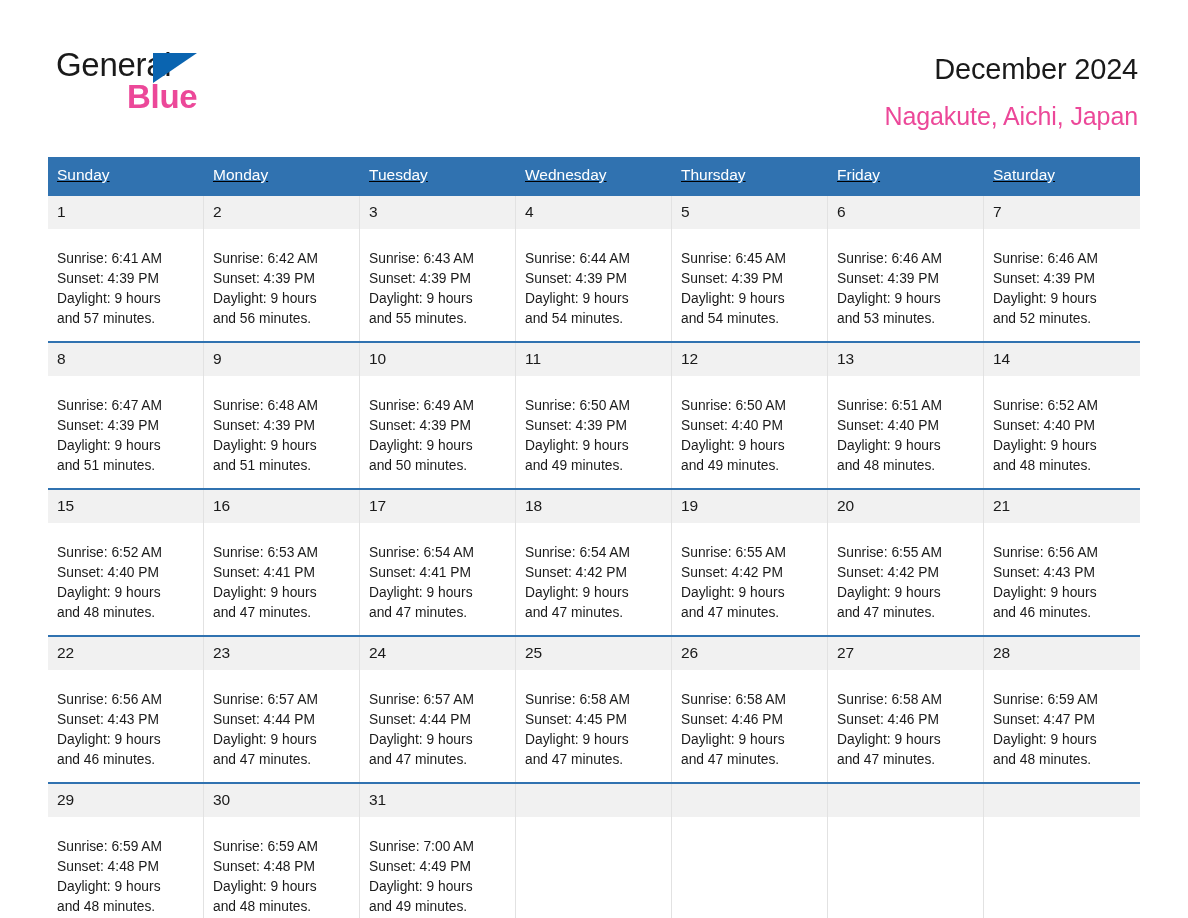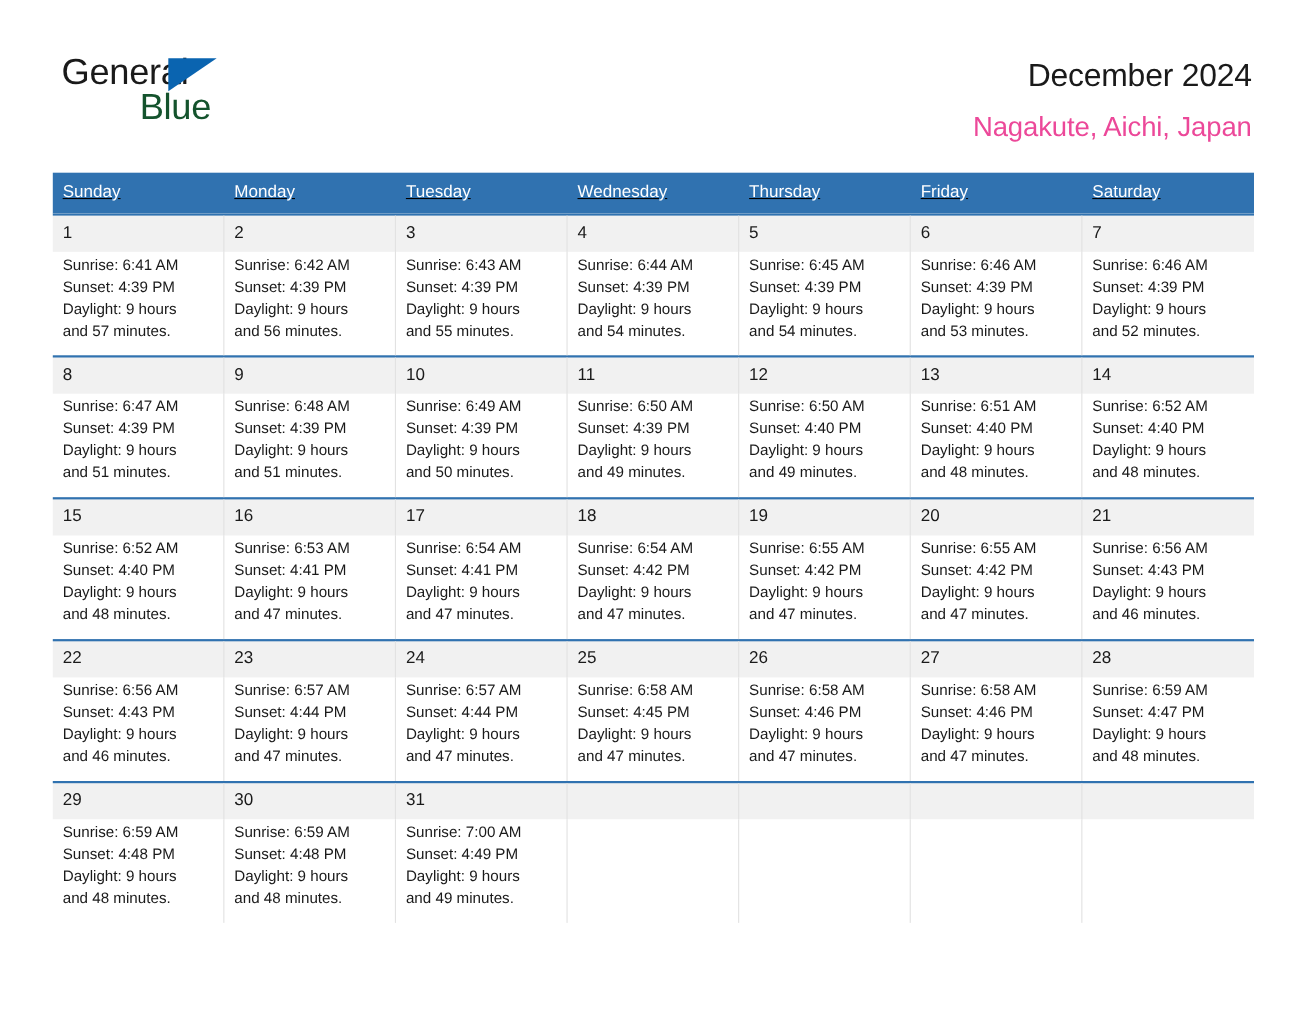--- a/index.html
+++ b/index.html
@@ -56,23 +56,23 @@
     height: 0;
     border-left: 44px solid #0a64b0;
     border-bottom: 30px solid transparent;
   }
   .logo-blue {
     position: absolute;
     left: 79px;
     top: 34px;
     font-size: 33px;
     line-height: 38px;
-    color: #14532d;
+    color: #ec4899;
     letter-spacing: -0.3px;
-    font-weight: 400;
+    font-weight: 700;
   }
 
   .titles {
     text-align: right;
     flex: 1 1 auto;
     padding-right: 2px;
   }
   .month-title {
     font-size: 29px;
     line-height: 50px;
@@ -130,21 +130,21 @@
     box-sizing: border-box;
   }
   .date-cell:last-child { border-right: none; }
 
   .info-row {
     display: grid;
     grid-template-columns: repeat(7, 1fr);
     background: #ffffff;
   }
   .info-cell {
-    padding: 2px 8px 12px 9px;
+    padding: 20px 8px 12px 9px;
     border-right: 1px solid #e2e2e2;
     box-sizing: border-box;
     min-height: 88px;
   }
   .info-cell:last-child { border-right: none; }
   .info-line {
     font-size: 13.8px;
     line-height: 20px;
     color: #1a1a1a;
     white-space: nowrap;

